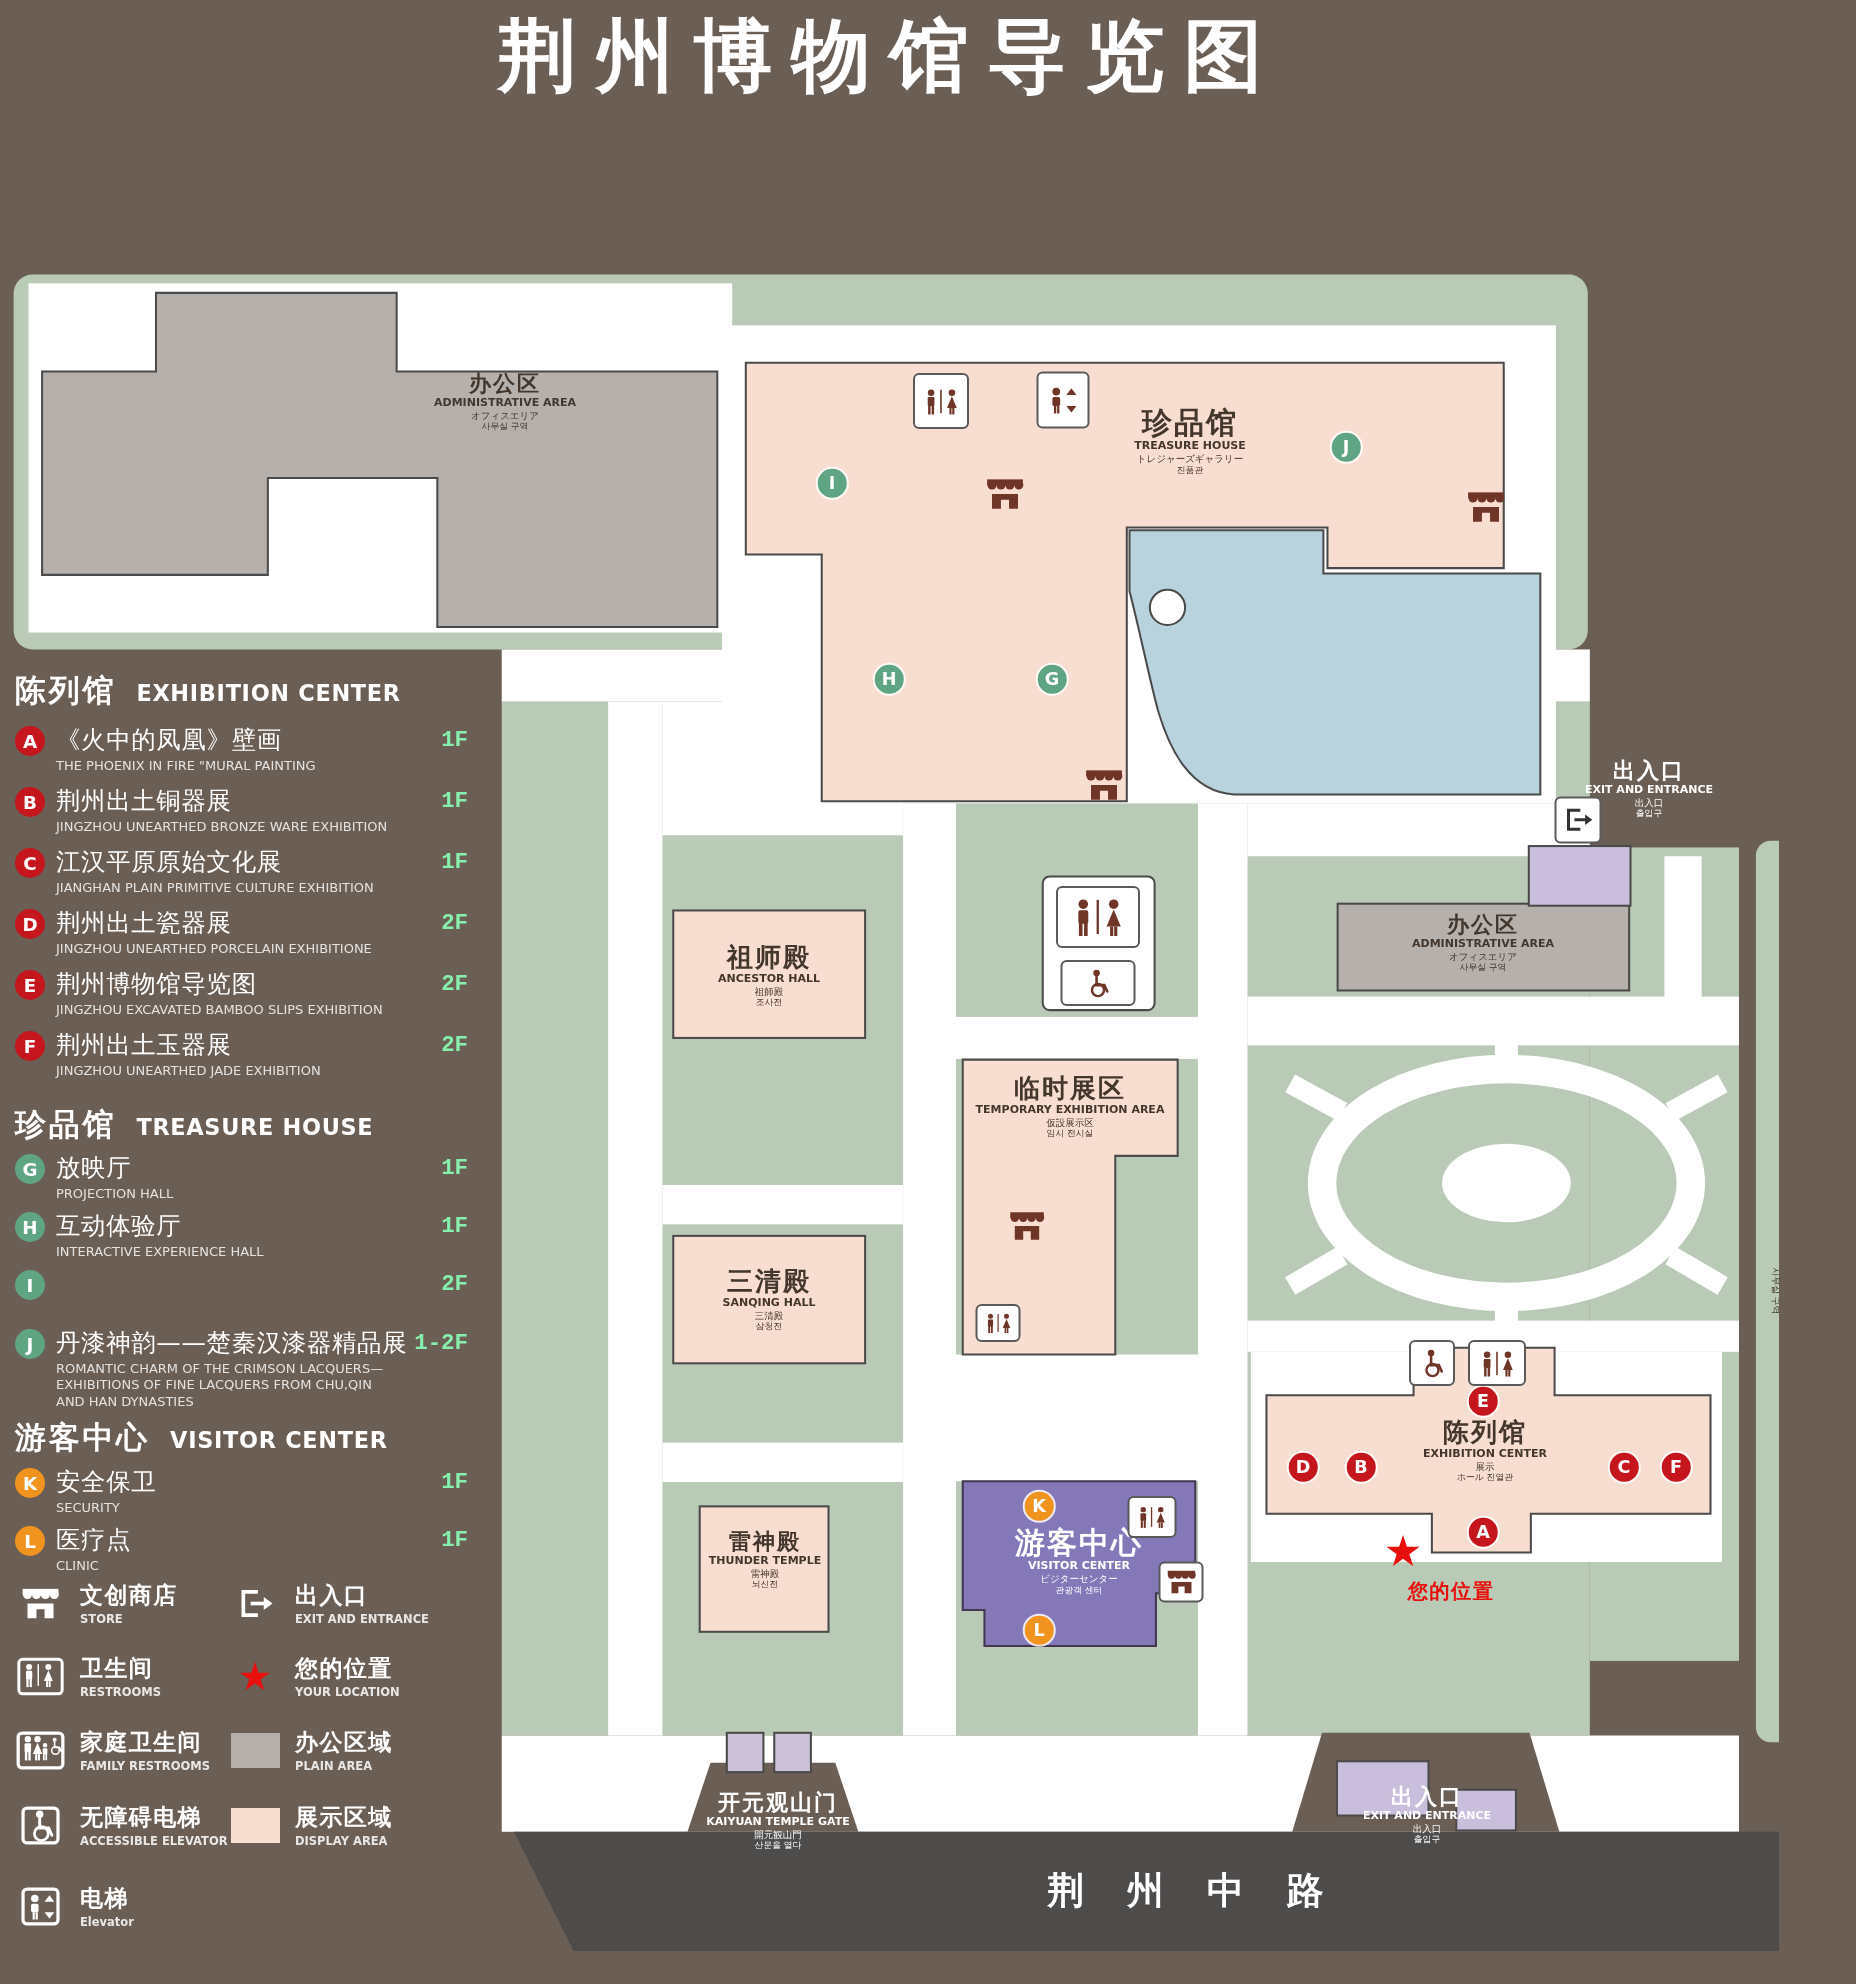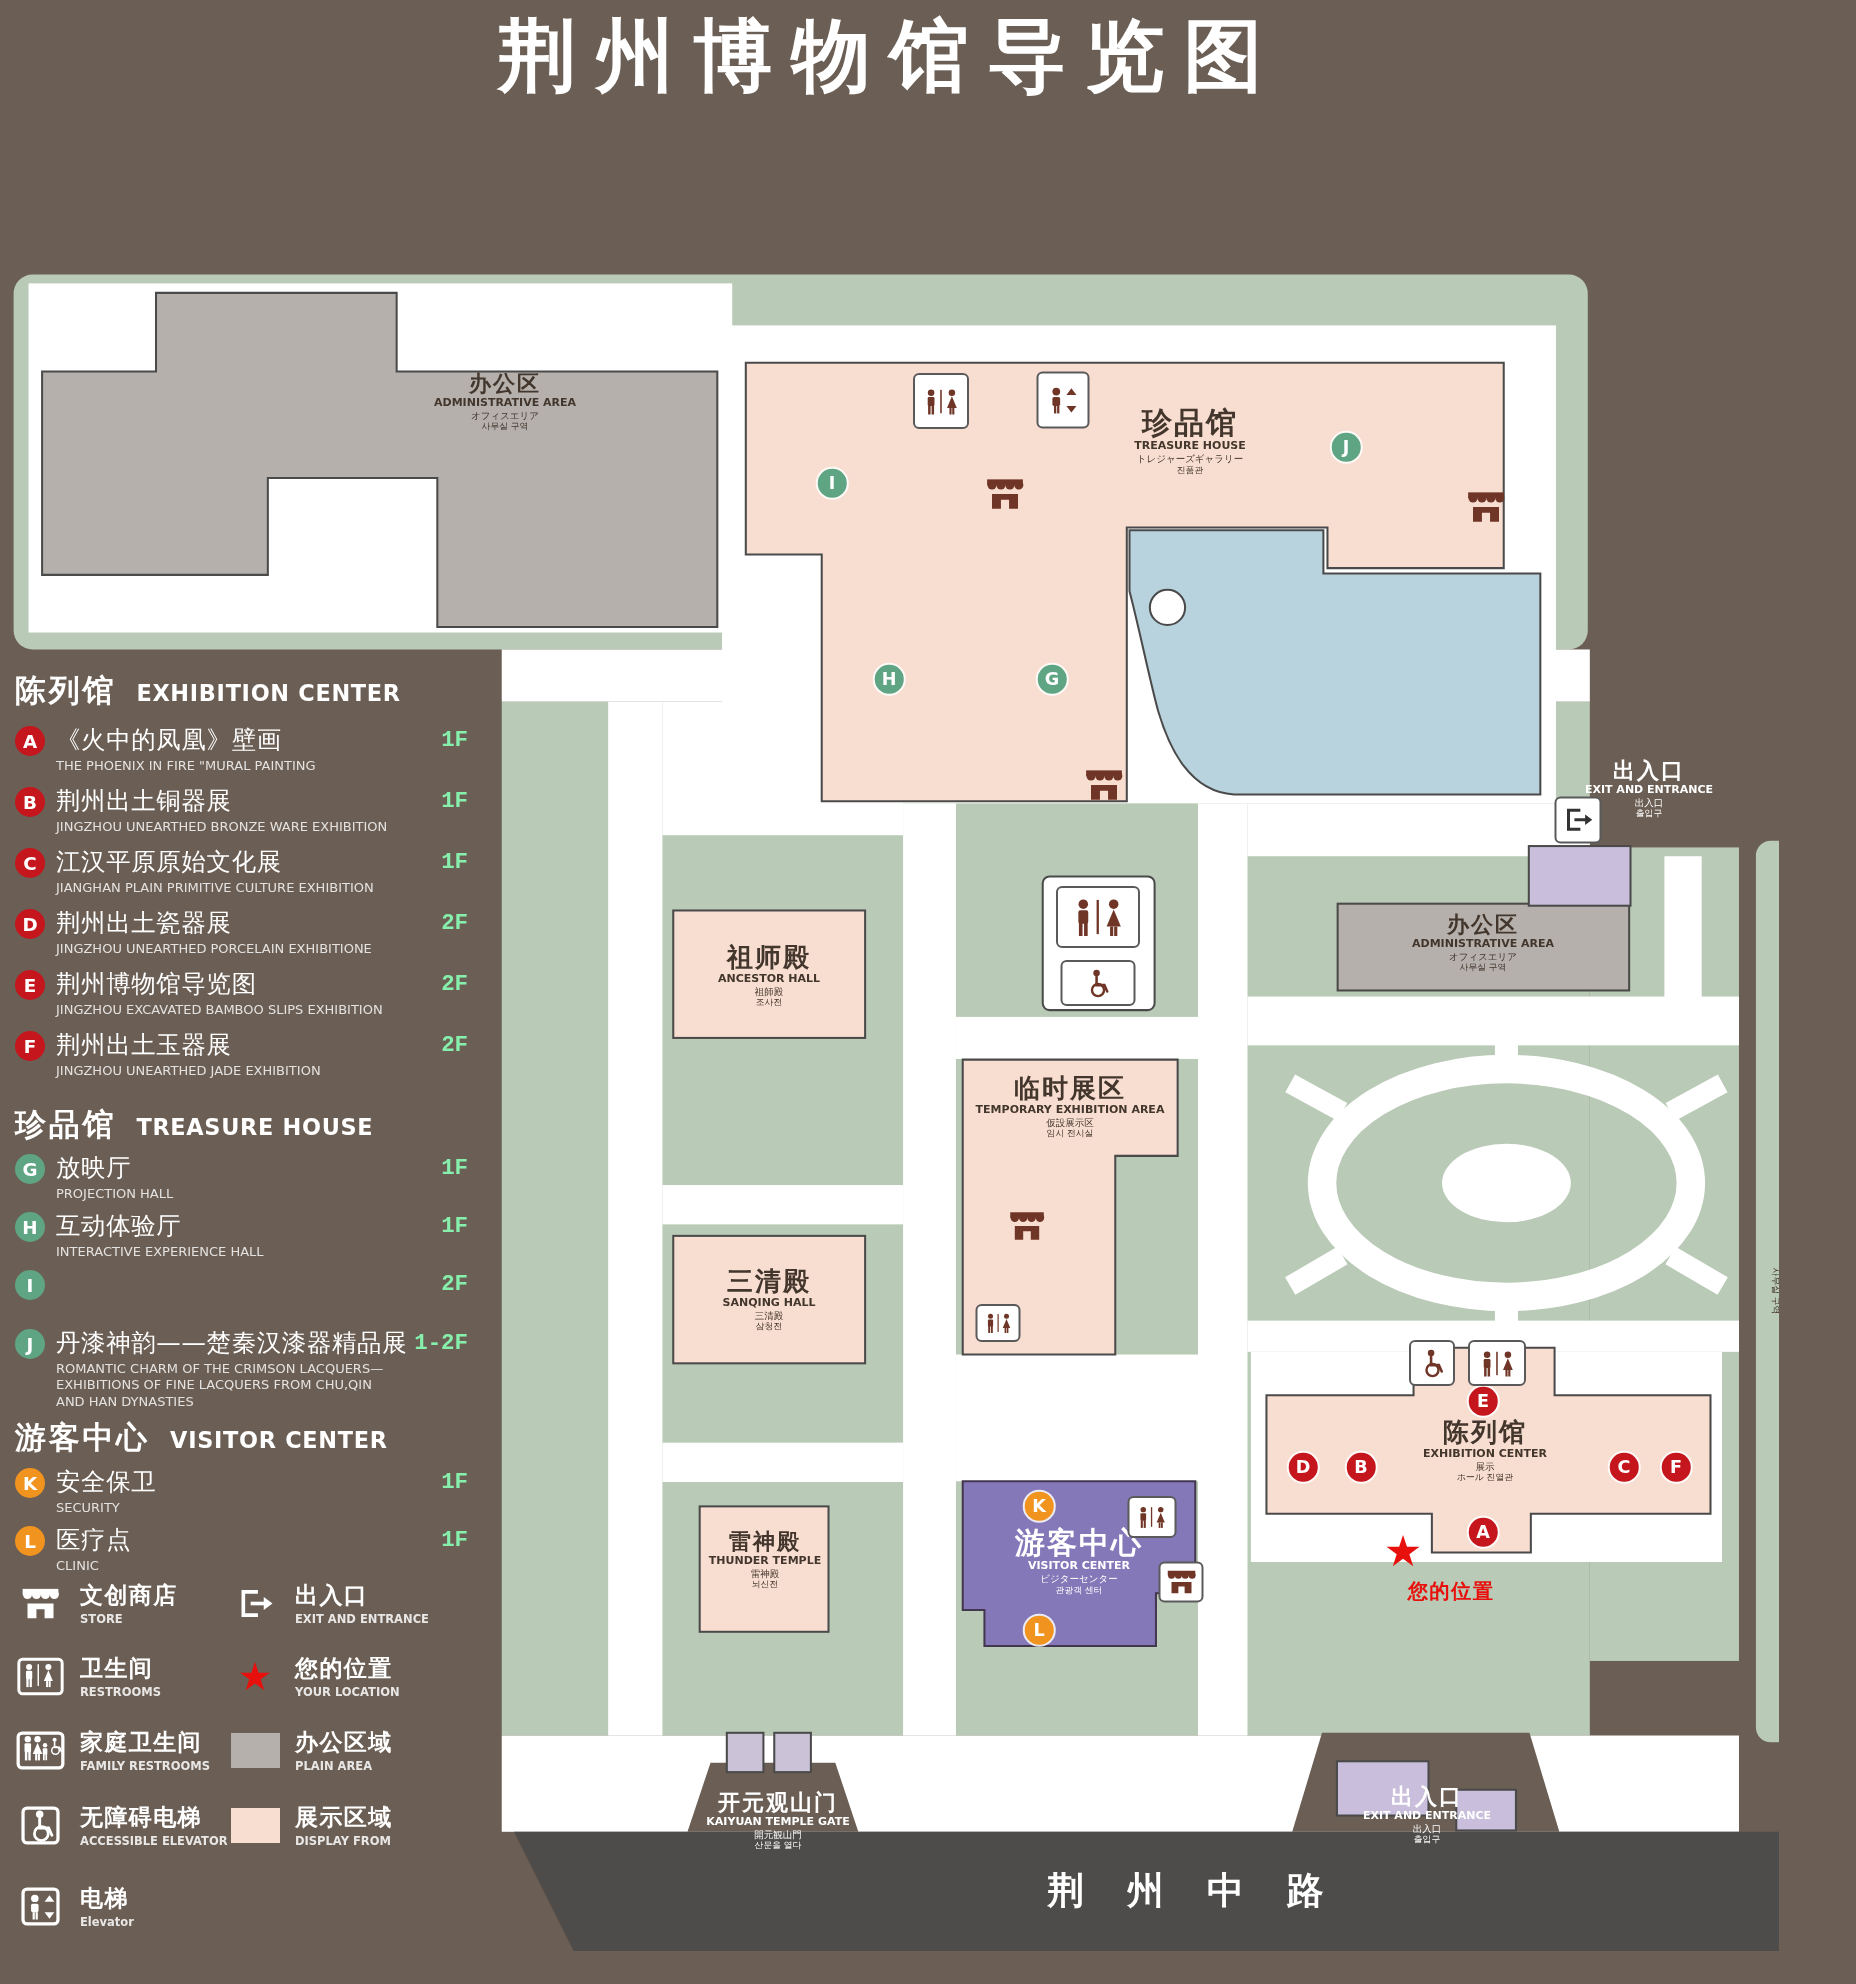--- a/index.html
+++ b/index.html
@@ -576,21 +576,21 @@
         <div class="sym-zh">无障碍电梯</div>
         <div class="sym-en">ACCESSIBLE ELEVATOR</div>
       </div>
     </div>
     <div class="leg-sym" style="left:230px;top:1802px">
       <span class="sym-icon">
         <span class="swatch sw-pink"></span>
         </span>
       <div>
         <div class="sym-zh">展示区域</div>
-        <div class="sym-en">DISPLAY FROM</div>
+        <div class="sym-en">DISPLAY AREA</div>
       </div>
     </div>
     <div class="leg-sym" style="left:15px;top:1883px">
       <span class="sym-icon">
         <svg viewBox="0 0 48 48" width="39" height="39">
             <use href="#i-frame48"></use>
             <g transform="translate(3,2)">
               <use href="#i-elev-glyph"></use>
             </g>
           </svg>

